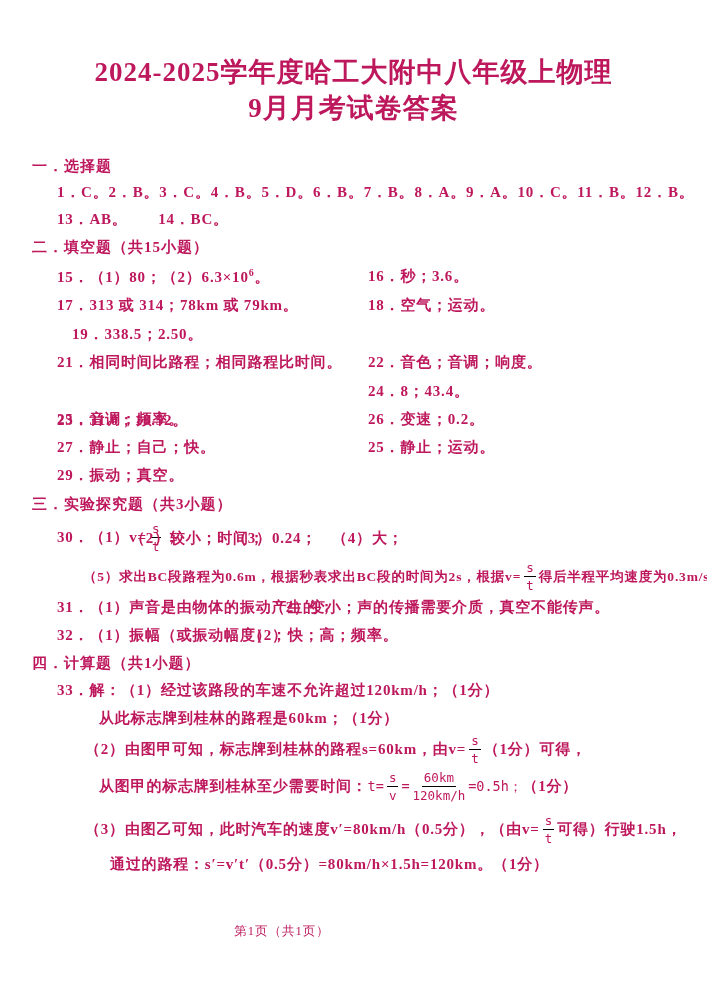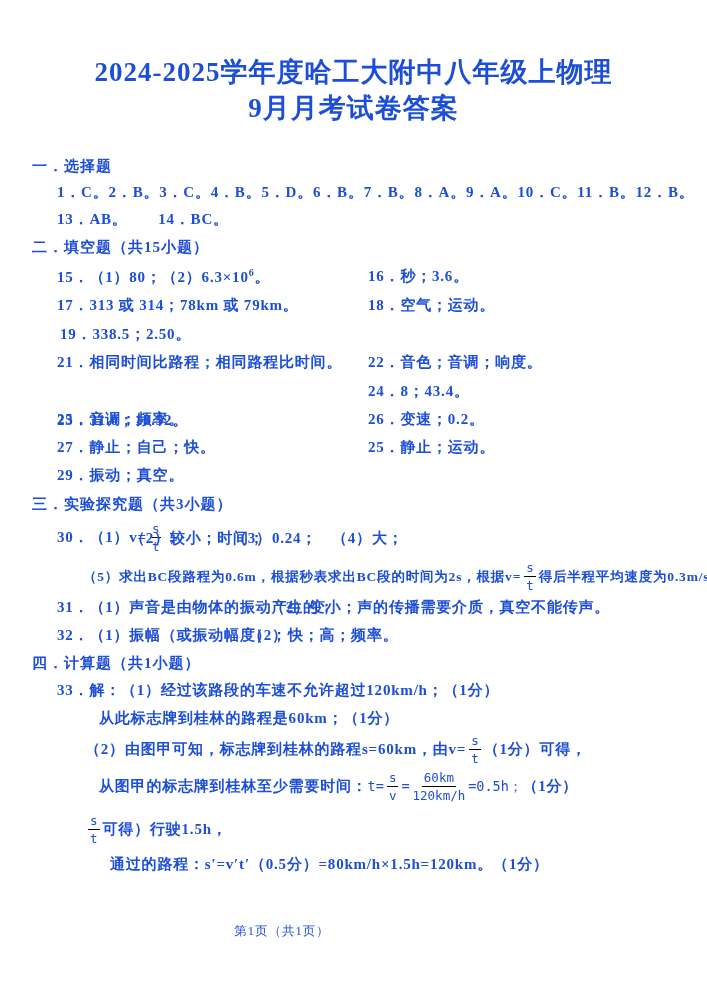--- a/index.html
+++ b/index.html
@@ -1,19 +1,19 @@
 <!DOCTYPE html>
 <html><head>
 <meta charset="utf-8">
 <style>
   * { margin:0; padding:0; box-sizing:border-box; }
   html,body { background:#ffffff; }
   .page {
     position:relative; width:707px; height:999px; background:#ffffff;
-    color:#1d4ed8; font-family:"Liberation Serif","DejaVu Serif",serif;
+    color:#be185d; font-family:"Liberation Serif","DejaVu Serif",serif;
     font-weight:bold; overflow:hidden;
   }
   .title {
     position:absolute; left:0; width:707px; text-align:center;
     font-size:27px; line-height:33px; letter-spacing:1px; white-space:nowrap;
   }
   .t1 { top:56px; }
   .t2 { top:92px; }
   .ln {
     position:absolute; font-size:15px; line-height:17px;
@@ -56,21 +56,21 @@
   <div class="ln hdr" style="left:32px; top:239px;">二．填空题（共15小题）</div>
 
   <div class="ln" style="left:57px; top:268px;">
     <span>15．（1）80；（2）6.3×10</span><span class="sup6">6</span><span>。</span>
   </div>
   <div class="ln" style="left:368px; top:268px;">16．秒；3.6。</div>
 
   <div class="ln" style="left:57px; top:297px;">17．313 或 314；78km 或 79km。</div>
   <div class="ln" style="left:368px; top:297px;">18．空气；运动。</div>
 
-  <div class="ln" style="left:60px; top:326px;">19．338.5；2.50。</div>
+  <div class="ln" style="left:72px; top:326px;">19．338.5；2.50。</div>
 
   <div class="ln" style="left:57px; top:354px;">21．相同时间比路程；相同路程比时间。</div>
   <div class="ln" style="left:368px; top:354px;">22．音色；音调；响度。</div>
 
   <div class="ln" style="left:57px; top:383px;margin-top:29px;">23．31.0；18.52。</div>
   <div class="ln" style="left:368px; top:383px;">24．8；43.4。</div>
 
   <div class="ln" style="left:57px; top:411px;">25．音调；频率。</div>
   <div class="ln" style="left:368px; top:411px;">26．变速；0.2。</div>
 
@@ -132,20 +132,21 @@
     <span class="mono">=</span>
     <span class="frac">
       <span class="fn">60km</span>
       <span class="fd">120km/h</span>
     </span>
     <span class="mono">=0.5h；</span>
     <span>（1分）</span>
   </div>
 
   <div class="ln flex" style="left:85px; top:813px;">
+    <span>（3）由图乙可知，此时汽车的速度v′=80km/h（0.5分），（由v=</span>
     <span class="frac">
       <span class="fn">s</span>
       <span class="fd">t</span>
     </span>
     <span>可得）行驶1.5h，</span>
   </div>
 
   <div class="ln" style="left:110px; top:856px;">通过的路程：s′=v′t′（0.5分）=80km/h×1.5h=120km。（1分）</div>
 
   <div class="footer">第1页（共1页）</div>

